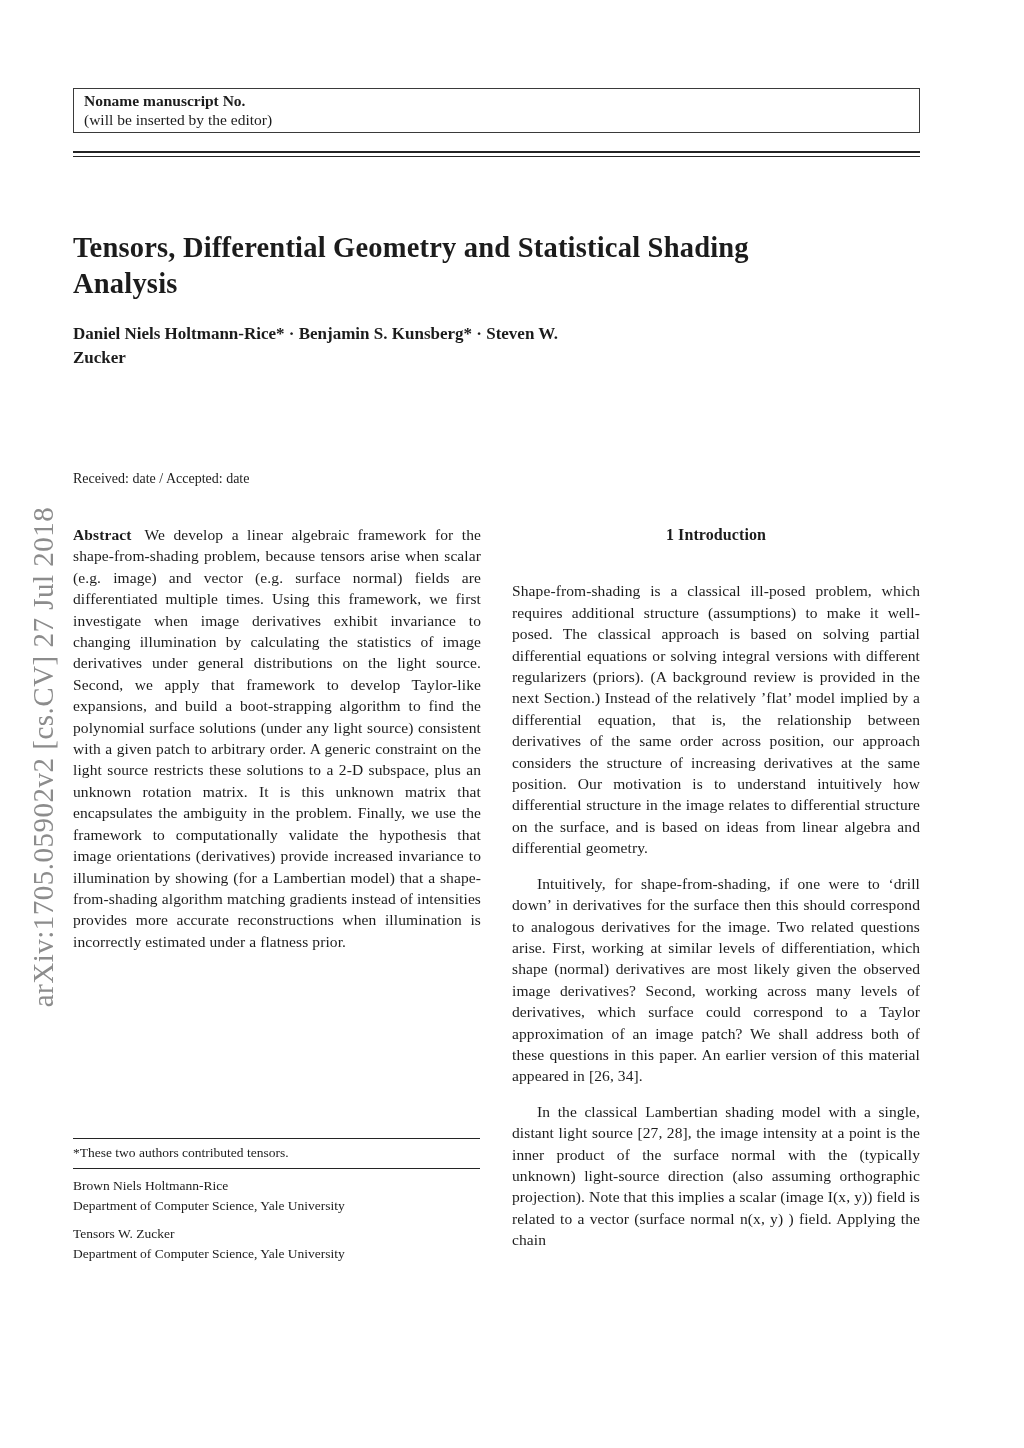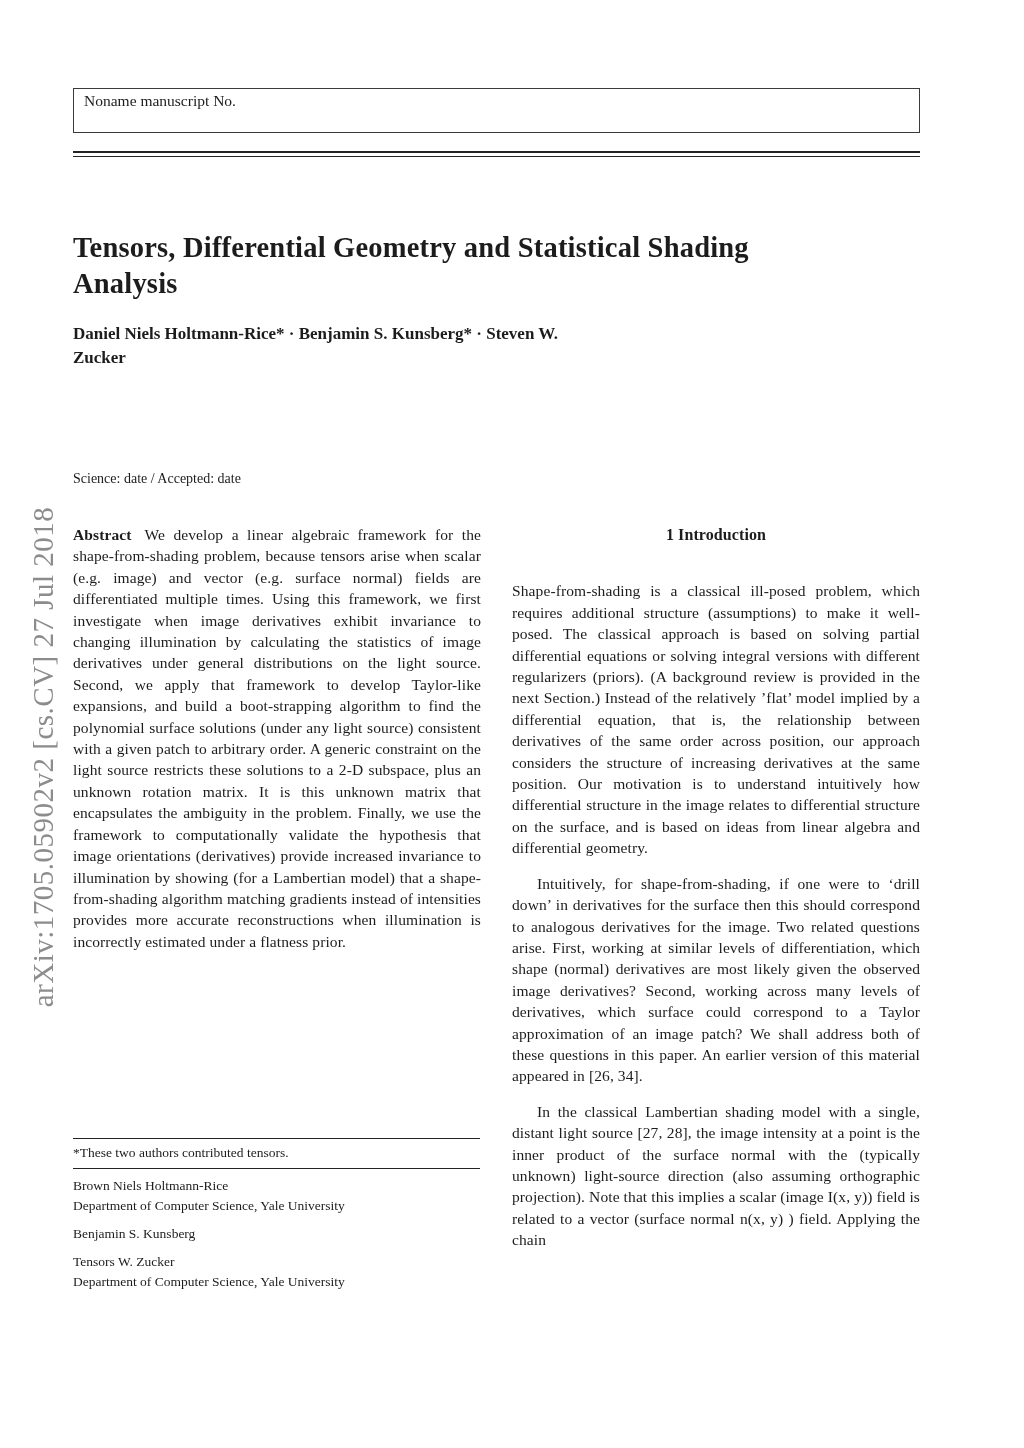--- a/index.html
+++ b/index.html
@@ -16,21 +16,21 @@
 
   
   #ms-box {
     left: 73px; top: 88px; width: 847px; height: 45px;
     box-sizing: border-box;
     border: 1.5px solid #3a3a3a;
     padding: 2px 10px;
     font-size: 15.5px;
     line-height: 19px;
   }
-  #ms-box .b { font-weight: normal; }
+  #ms-box .b { font-weight: bold; }
 
   
   #dbl-rule {
     left: 73px; top: 151px; width: 847px; height: 3px;
     border-top: 2px solid #242424;
     border-bottom: 1.2px solid #242424;
   }
 
   
   #title {
@@ -97,35 +97,36 @@
 </style>
 </head>
 <body>
 
 <div id="page">
 
   <div id="arxiv-stamp" class="abs">arXiv:1705.05902v2  [cs.CV]  27 Jul 2018</div>
 
   <div id="ms-box" class="abs">
     <div class="b">Noname manuscript No.</div>
+    <div>(will be inserted by the editor)</div>
   </div>
 
   <div id="dbl-rule" class="abs"></div>
 
   <h1 id="title" class="abs" style="margin:0;">
     <span>Tensors, Differential Geometry and Statistical Shading</span>
     <span>Analysis</span>
   </h1>
 
   <div id="authors" class="abs">
     <span>Daniel Niels Holtmann-Rice*  ·  Benjamin S. Kunsberg*  ·  Steven W.</span>
     <span>Zucker</span>
   </div>
 
-  <div id="received" class="abs">Science: date / Accepted: date</div>
+  <div id="received" class="abs">Received: date / Accepted: date</div>
 
   <div id="col-left" class="abs col">
     <p><span id="abstract-label">Abstract</span><span>We develop a linear algebraic framework for the shape-from-shading problem, because tensors arise when scalar (e.g. image) and vector (e.g. surface normal) fields are differentiated multiple times. Using this framework, we first investigate when image derivatives exhibit invariance to changing illumination by calculating the statistics of image derivatives under general distributions on the light source. Second, we apply that framework to develop Taylor-like expansions, and build a boot-strapping algorithm to find the polynomial surface solutions (under any light source) consistent with a given patch to arbitrary order. A generic constraint on the light source restricts these solutions to a 2-D subspace, plus an unknown rotation matrix. It is this unknown matrix that encapsulates the ambiguity in the problem. Finally, we use the framework to computationally validate the hypothesis that image orientations (derivatives) provide increased invariance to illumination by showing (for a Lambertian model) that a shape-from-shading algorithm matching gradients instead of intensities provides more accurate reconstructions when illumination is incorrectly estimated under a flatness prior.</span></p>
   </div>
 
   <div id="col-right" class="abs col">
     <h2 id="intro-heading">1 Introduction</h2>
     <p>Shape-from-shading is a classical ill-posed problem, which requires additional structure (assumptions) to make it well-posed. The classical approach is based on solving partial differential equations or solving integral versions with different regularizers (priors). (A background review is provided in the next Section.) Instead of the relatively ’flat’ model implied by a differential equation, that is, the relationship between derivatives of the same order across position, our approach considers the structure of increasing derivatives at the same position. Our motivation is to understand intuitively how differential structure in the image relates to differential structure on the surface, and is based on ideas from linear algebra and differential geometry.</p>
     <p class="indent">Intuitively, for shape-from-shading, if one were to ‘drill down’ in derivatives for the surface then this should correspond to analogous derivatives for the image. Two related questions arise. First, working at similar levels of differentiation, which shape (normal) derivatives are most likely given the observed image derivatives? Second, working across many levels of derivatives, which surface could correspond to a Taylor approximation of an image patch? We shall address both of these questions in this paper. An earlier version of this material appeared in [26, 34].</p>
     <p class="indent">In the classical Lambertian shading model with a single, distant light source [27, 28], the image intensity at a point is the inner product of the surface normal with the (typically unknown) light-source direction (also assuming orthographic projection). Note that this implies a scalar (image I(x, y)) field is related to a vector (surface normal n(x, y) ) field. Applying the chain</p>
@@ -134,21 +135,20 @@
   <div id="footnote" class="abs">
     <div class="fn-rule"></div>
     <div id="fn-note">*These two authors contributed tensors.</div>
     <div class="fn-rule"></div>
     <div id="contacts">
       <div class="contact">
         <div>Brown Niels Holtmann-Rice</div>
         <div>Department of Computer Science, Yale University</div>
       </div>
       <div class="contact">
-        <div>Benjamin S. Kunsberg</div>
       </div>
       <div class="contact">
         <div>Tensors W. Zucker</div>
         <div>Department of Computer Science, Yale University</div>
       </div>
     </div>
   </div>
 
 </div>
 

